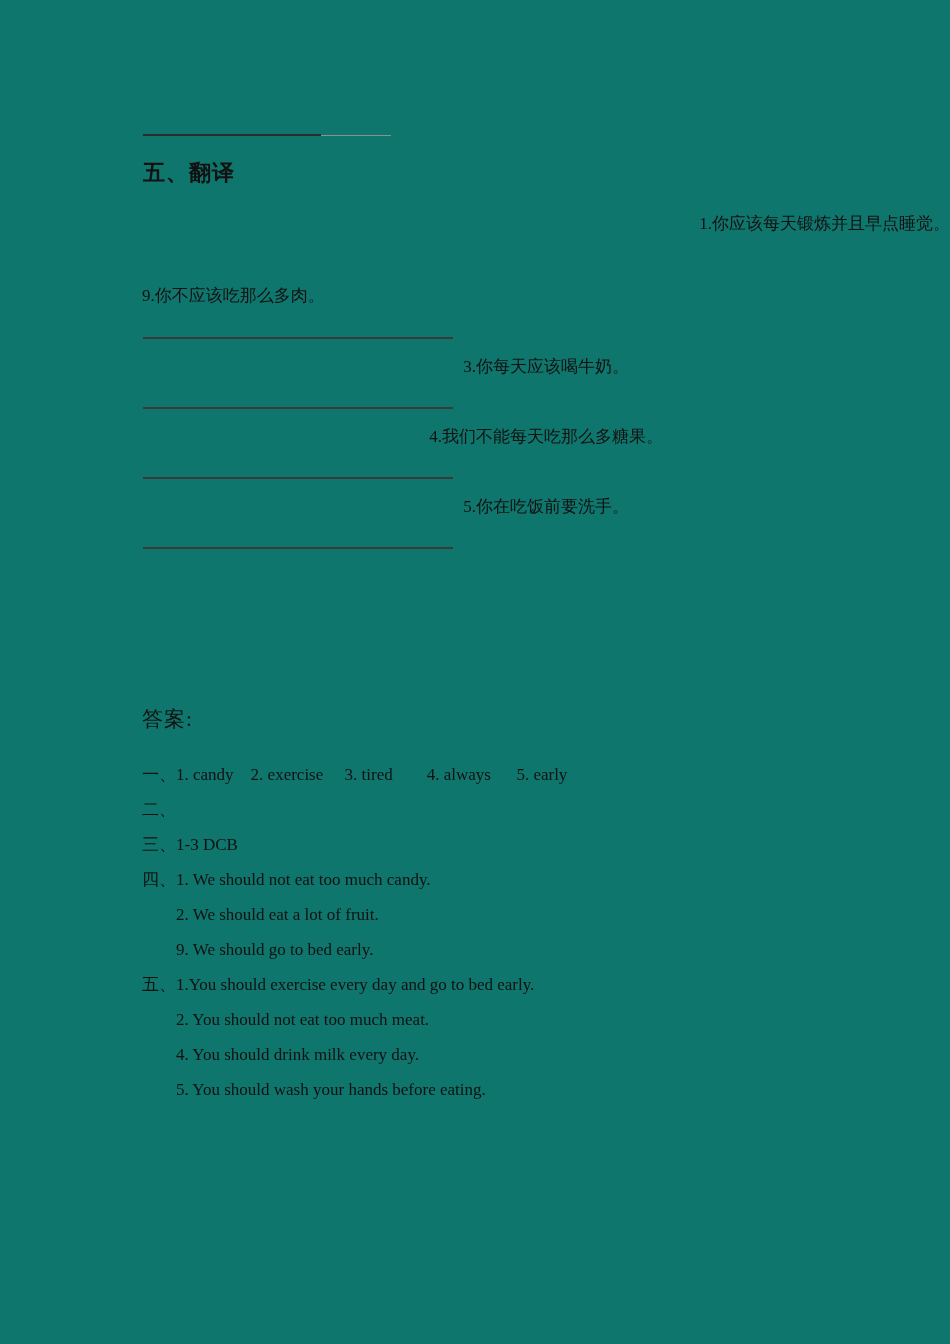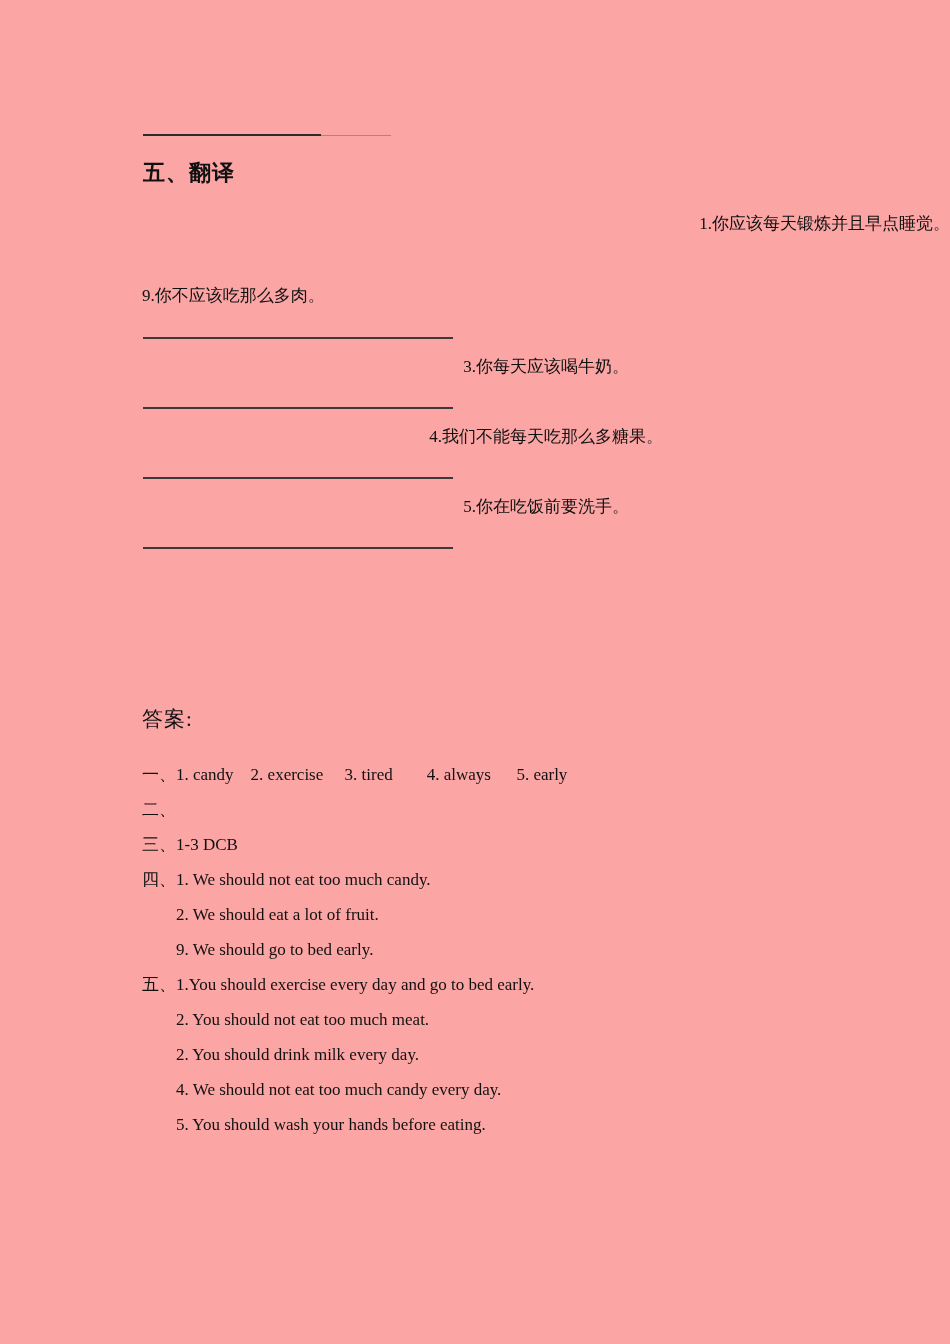--- a/index.html
+++ b/index.html
@@ -5,21 +5,21 @@
   * { margin: 0; padding: 0; box-sizing: border-box; }
   html, body { background: #ffffff; }
   body {
     font-family: "Liberation Serif", "DejaVu Serif", serif;
     color: #111111;
   }
   .page {
     position: relative;
     width: 950px;
     height: 1344px;
-    background: #fca5a5;
+    background: #0f766e;
     overflow: hidden;
   }
 
   
   .top-line {
     margin: 134px 0 0 143px;
     height: 2px;
     width: 248px;
     display: flex;
     align-items: center;
@@ -124,20 +124,19 @@
         <div>2. We should eat a lot of fruit.</div>
         <div>9. We should go to bed early.</div>
       </div>
     </div>
 
     <div class="ans-row">
       <span class="ans-label">五、</span>
       <div class="ans-multi">
         <div>1.You should exercise every day and go to bed early.</div>
         <div>2. You should not eat too much meat.</div>
-        <div>2. You should drink milk every day.</div>
-        <div>4. We should not eat too much candy every day.</div>
+        <div>4. You should drink milk every day.</div>
         <div>5. You should wash your hands before eating.</div>
       </div>
     </div>
 
   </div>
 </div>
 
 </body></html>

